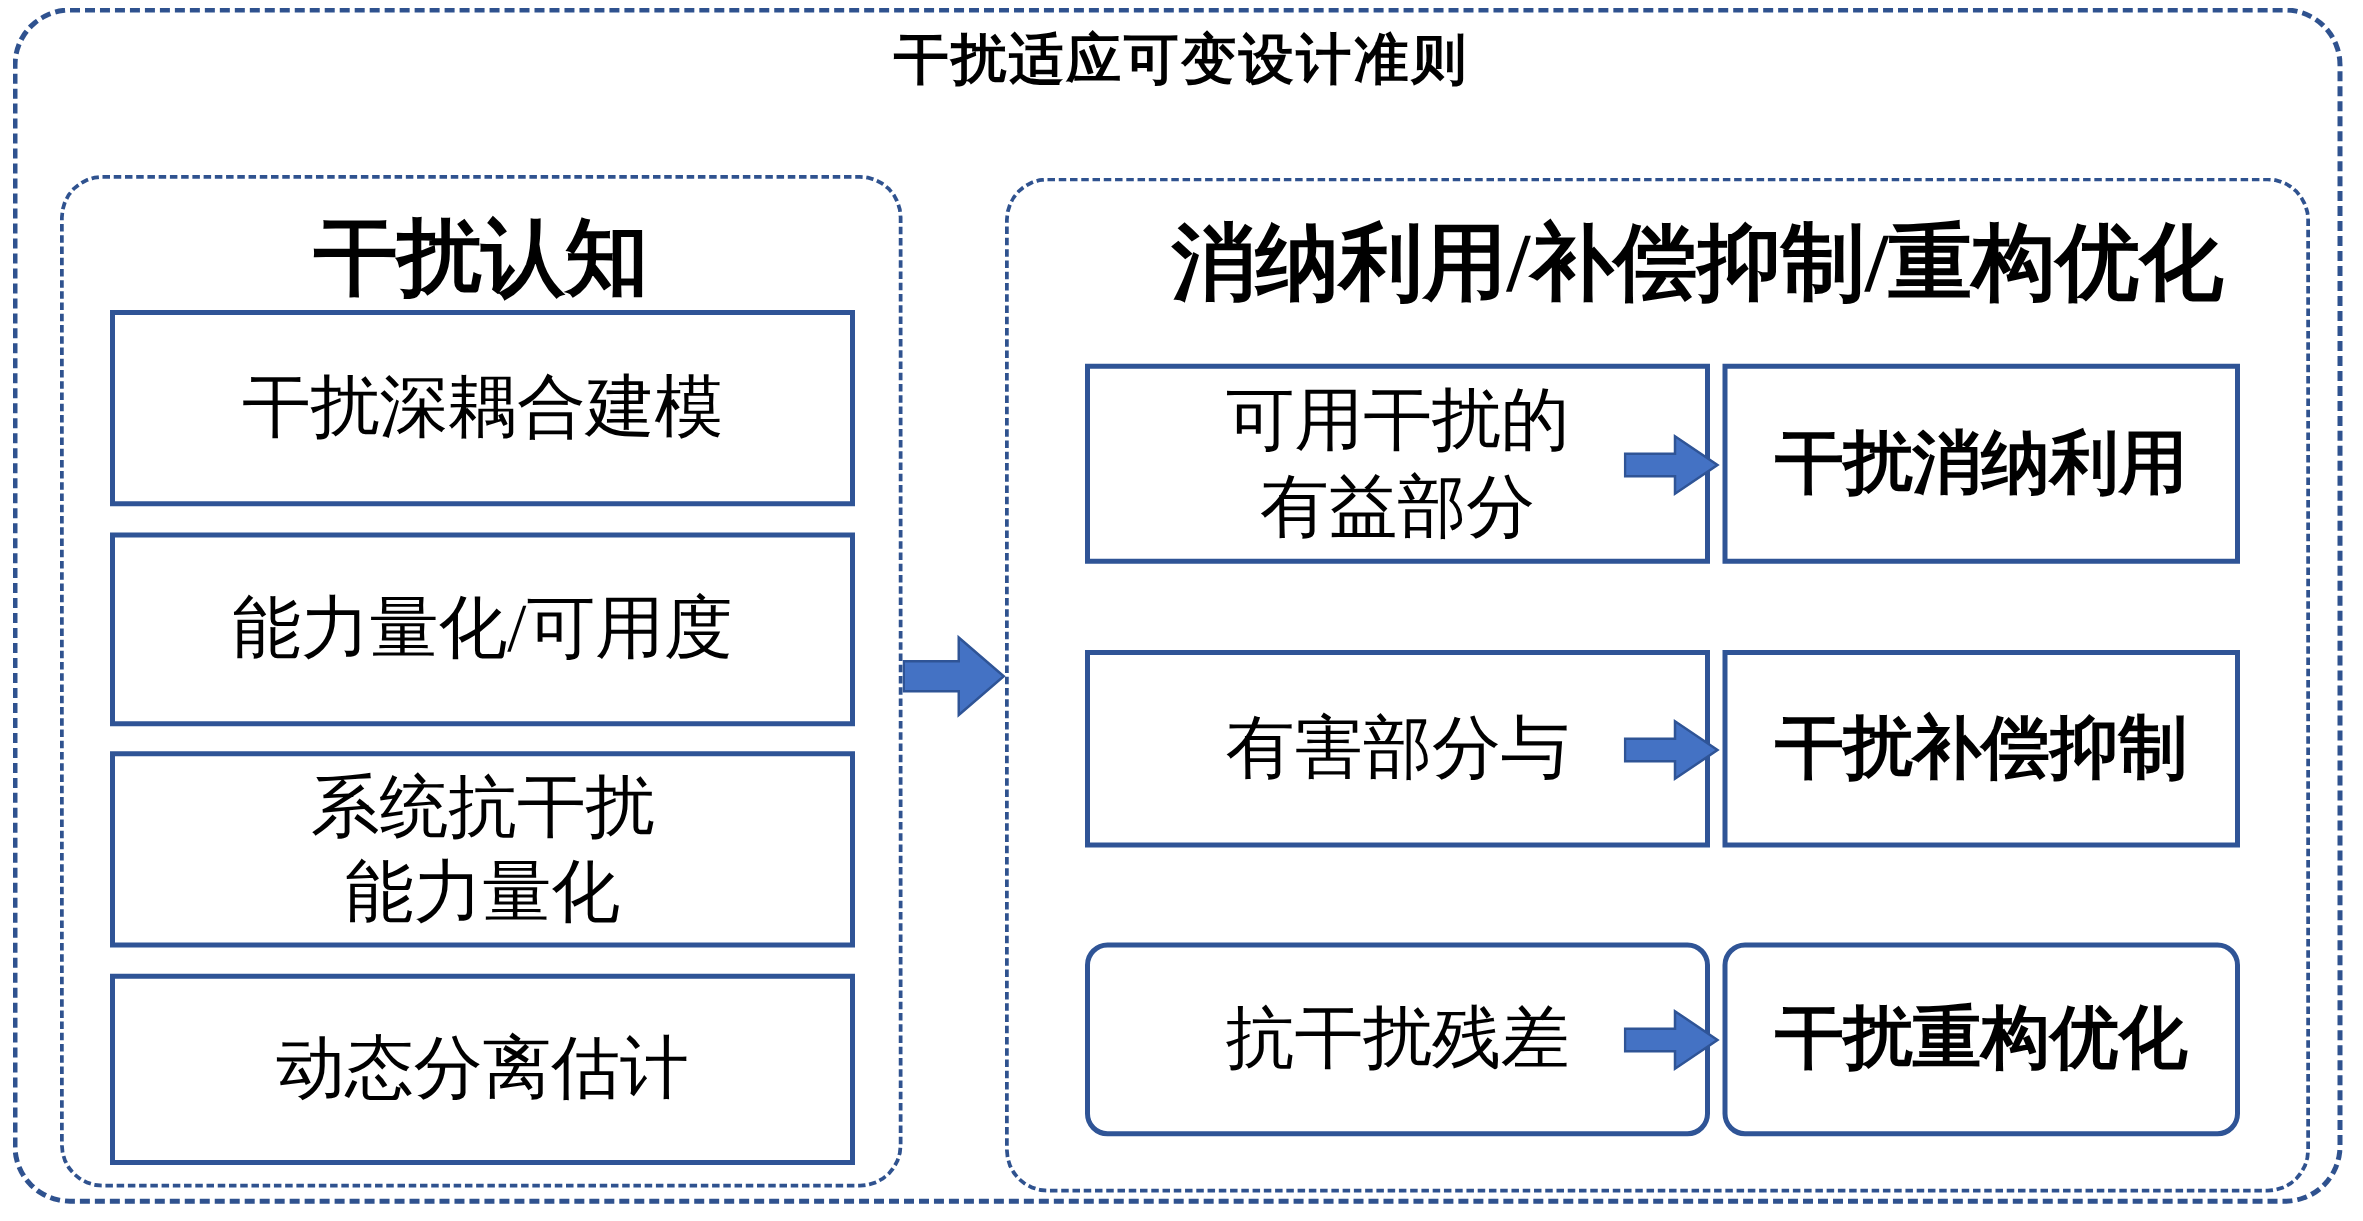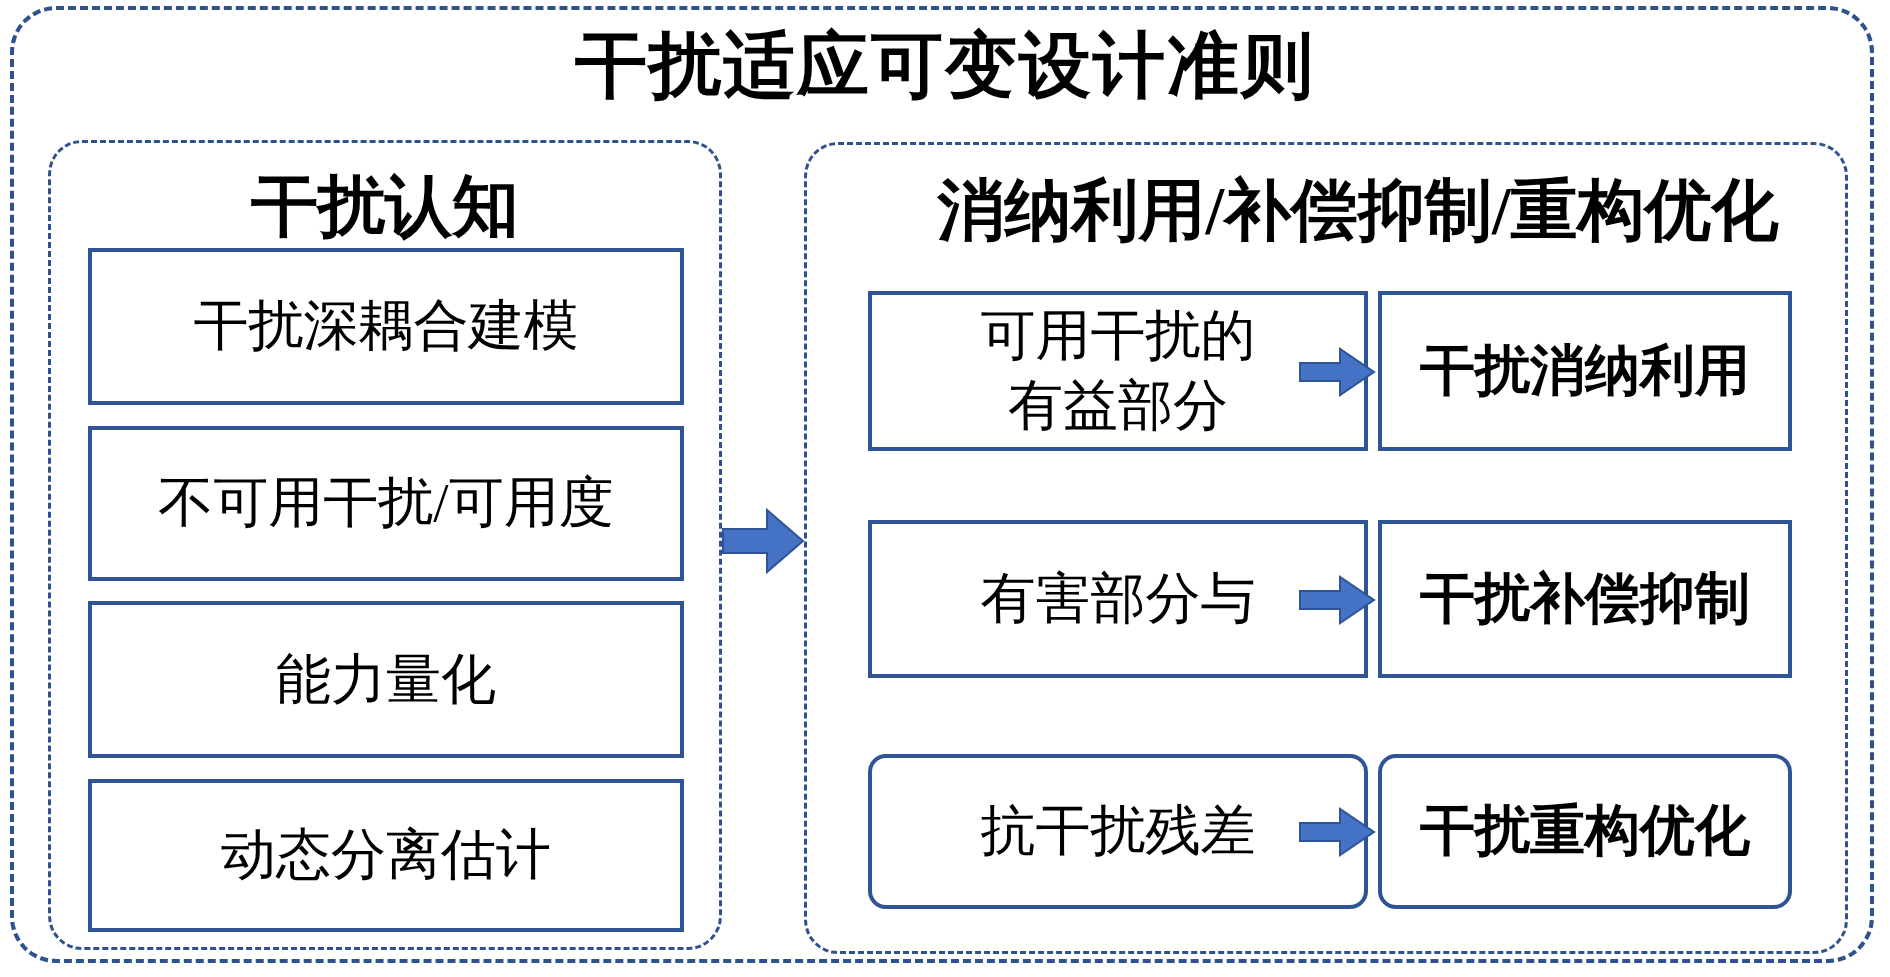--- a/index.html
+++ b/index.html
@@ -14,21 +14,21 @@
     position:relative;width:1890px;height:977px;background:var(--bg);
     font-family:"Liberation Serif","DejaVu Serif",serif;color:var(--text);
     overflow:hidden;
   }
   .outer-frame{
     position:absolute;left:10px;top:6px;width:1864px;height:957px;
     border:4px dashed var(--dash);border-radius:46px;box-sizing:border-box;
   }
   .page-title{
     position:absolute;left:0;top:18px;width:100%;text-align:center;
-    font-size:72px;font-weight:bold;letter-spacing:2px;
+    font-size:44px;font-weight:bold;letter-spacing:2px;
   }
   .panel{
     position:absolute;border:3.5px dashed var(--dash);border-radius:34px;
     box-sizing:border-box;
   }
   .panel-left{left:48px;top:140px;width:674px;height:810px;}
   .panel-right{left:804px;top:142px;width:1044px;height:812px;}
   .panel-title{
     position:absolute;left:0;width:100%;text-align:center;
     font-size:67px;font-weight:bold;
@@ -72,24 +72,25 @@
   <div class="page-title">干扰适应可变设计准则</div>
 
   <div class="panel panel-left">
     <div class="panel-title">干扰认知</div>
 
     <div class="box lbox lbox1">
       <span>干扰深耦合建模</span>
     </div>
 
     <div class="box lbox lbox2">
-      <span>不可用干扰/可用度</span>
+      <span>能力量化/可用度</span>
     </div>
 
     <div class="box lbox lbox3">
+      <span>系统抗干扰</span>
       <span>能力量化</span>
     </div>
 
     <div class="box lbox lbox4">
       <span>动态分离估计</span>
     </div>
   </div>
 
   <svg class="arrow main-arrow" width="84" height="68" viewBox="0 0 84 68">
     <polygon points="1,22 45,22 45,3 81,34 45,65 45,46 1,46"></polygon>

